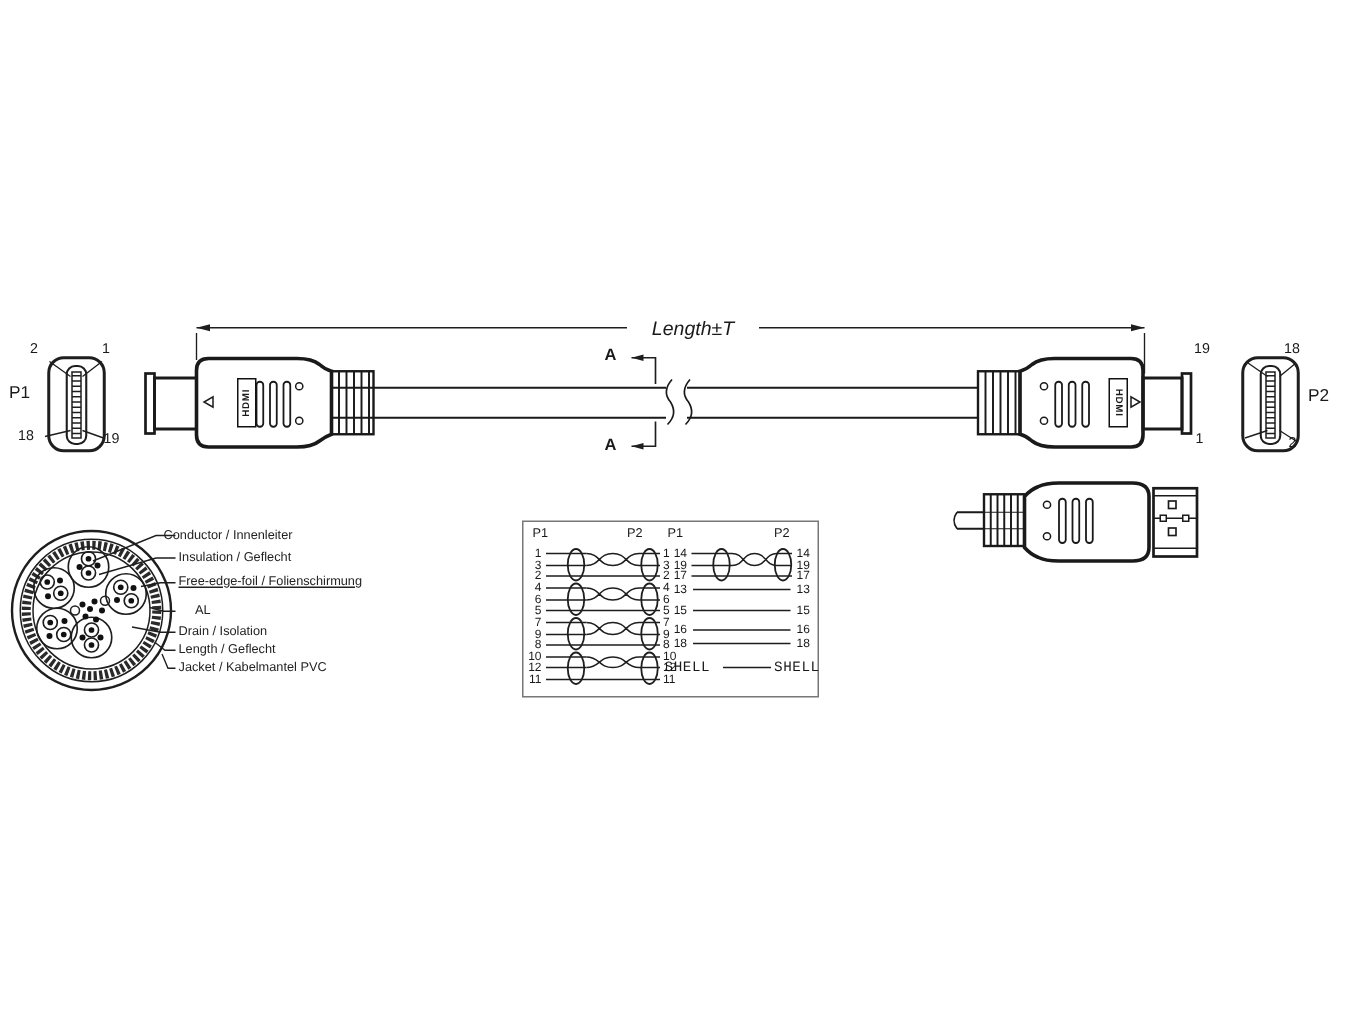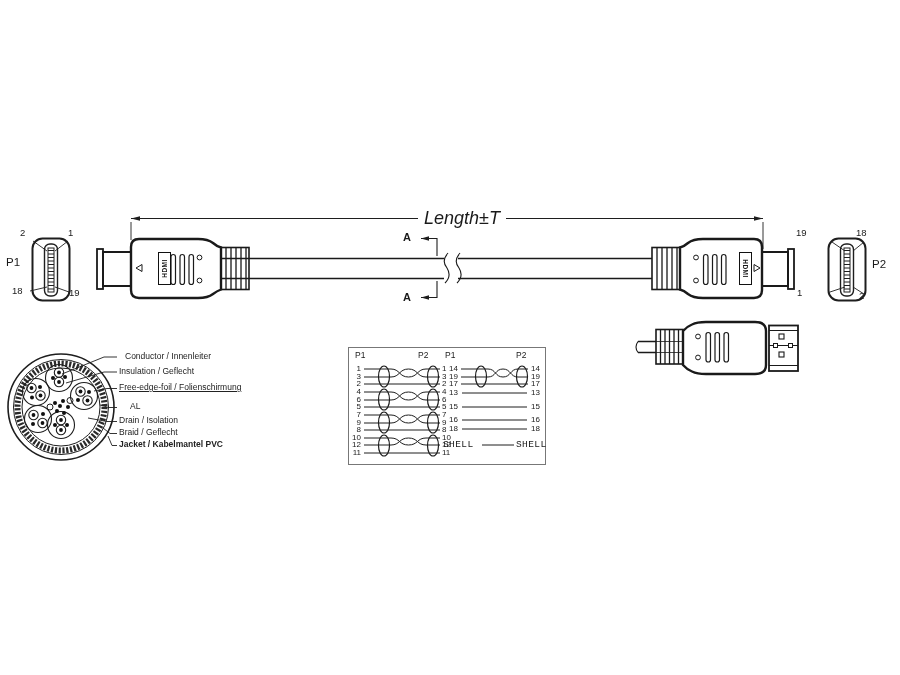--- a/index.html
+++ b/index.html
@@ -6,21 +6,21 @@
   .canvas{position:relative;width:900px;height:675px;background:#ffffff;overflow:hidden;
           font-family:"Liberation Sans",sans-serif;color:#1a1a1a;}
   .canvas svg{position:absolute;left:0;top:0;}
   .lbl{position:absolute;white-space:nowrap;}
   .num{font-size:8px;line-height:8px;}
   .numR{text-align:right;}
   .hdr{font-size:8.5px;line-height:9px;}
   .xsl{font-size:8.5px;line-height:9px;color:#222;}
   .pinlab{font-size:9.5px;line-height:10px;}
   .portlab{font-size:11.5px;line-height:12px;}
-  .dimlab{font-size:18px;line-height:15px;font-style:italic;text-align:center;}
+  .dimlab{font-size:13px;line-height:15px;font-style:italic;text-align:center;}
   .seclab{font-size:11px;line-height:12px;font-weight:bold;}
   .shelllab{font-size:9.5px;line-height:10px;letter-spacing:.4px;font-family:Liberation Mono, monospace;}
   .logo{display:flex;align-items:center;justify-content:center;
         width:33px;height:13px;border:1.5px solid #111;box-sizing:border-box;
         font-size:6.5px;font-weight:bold;letter-spacing:.5px;}
   .rotL{transform:rotate(-90deg);}
   .rotR{transform:rotate(90deg);}
 </style>
 </head>
 <body>
@@ -228,27 +228,27 @@
   <span class="lbl pinlab" style="left:68px;top:228px;">1</span>
   <span class="lbl pinlab" style="left:12px;top:286px;">18</span>
   <span class="lbl pinlab" style="left:69px;top:288px;">19</span>
 
   <span class="lbl portlab" style="left:872px;top:258px;">P2</span>
   <span class="lbl pinlab" style="left:796px;top:228px;">19</span>
   <span class="lbl pinlab" style="left:856px;top:228px;">18</span>
   <span class="lbl pinlab" style="left:797px;top:288px;">1</span>
   <span class="lbl pinlab" style="left:859px;top:291px;">2</span>
 
-  <span class="lbl xsl" style="left:125px;top:352px;">Conductor  / Innenleiter</span>
+  <span class="lbl xsl" style="left:109px;top:352px;">Conductor  / Innenleiter</span>
   <span class="lbl xsl" style="left:119px;top:367px;">Insulation / Geflecht</span>
   <span class="lbl xsl" style="left:119px;top:383px;text-decoration:underline;">Free-edge-foil / Folienschirmung</span>
   <span class="lbl xsl" style="left:130px;top:402px;">AL</span>
   <span class="lbl xsl" style="left:119px;top:416px;">Drain / Isolation</span>
-  <span class="lbl xsl" style="left:119px;top:428px;">Braid / Geflecht</span>
-  <span class="lbl xsl" style="left:119px;top:440px;font-weight:bold;">Jacket / Kabelmantel PVC</span>
+  <span class="lbl xsl" style="left:119px;top:428px;">Length / Geflecht</span>
+  <span class="lbl xsl" style="left:119px;top:440px;">Jacket / Kabelmantel PVC</span>
 
   <span class="lbl hdr" style="left:355px;top:351px;">P1</span>
   <span class="lbl hdr" style="left:418px;top:351px;">P2</span>
   <span class="lbl hdr" style="left:445px;top:351px;">P1</span>
   <span class="lbl hdr" style="left:516px;top:351px;">P2</span>
 
   <span class="lbl num numR" style="left:346px;top:365px;width:15px;">1</span>
   <span class="lbl num numR" style="left:346px;top:373px;width:15px;">3</span>
   <span class="lbl num numR" style="left:346px;top:380px;width:15px;">2</span>
   <span class="lbl num numR" style="left:346px;top:388px;width:15px;">4</span>

